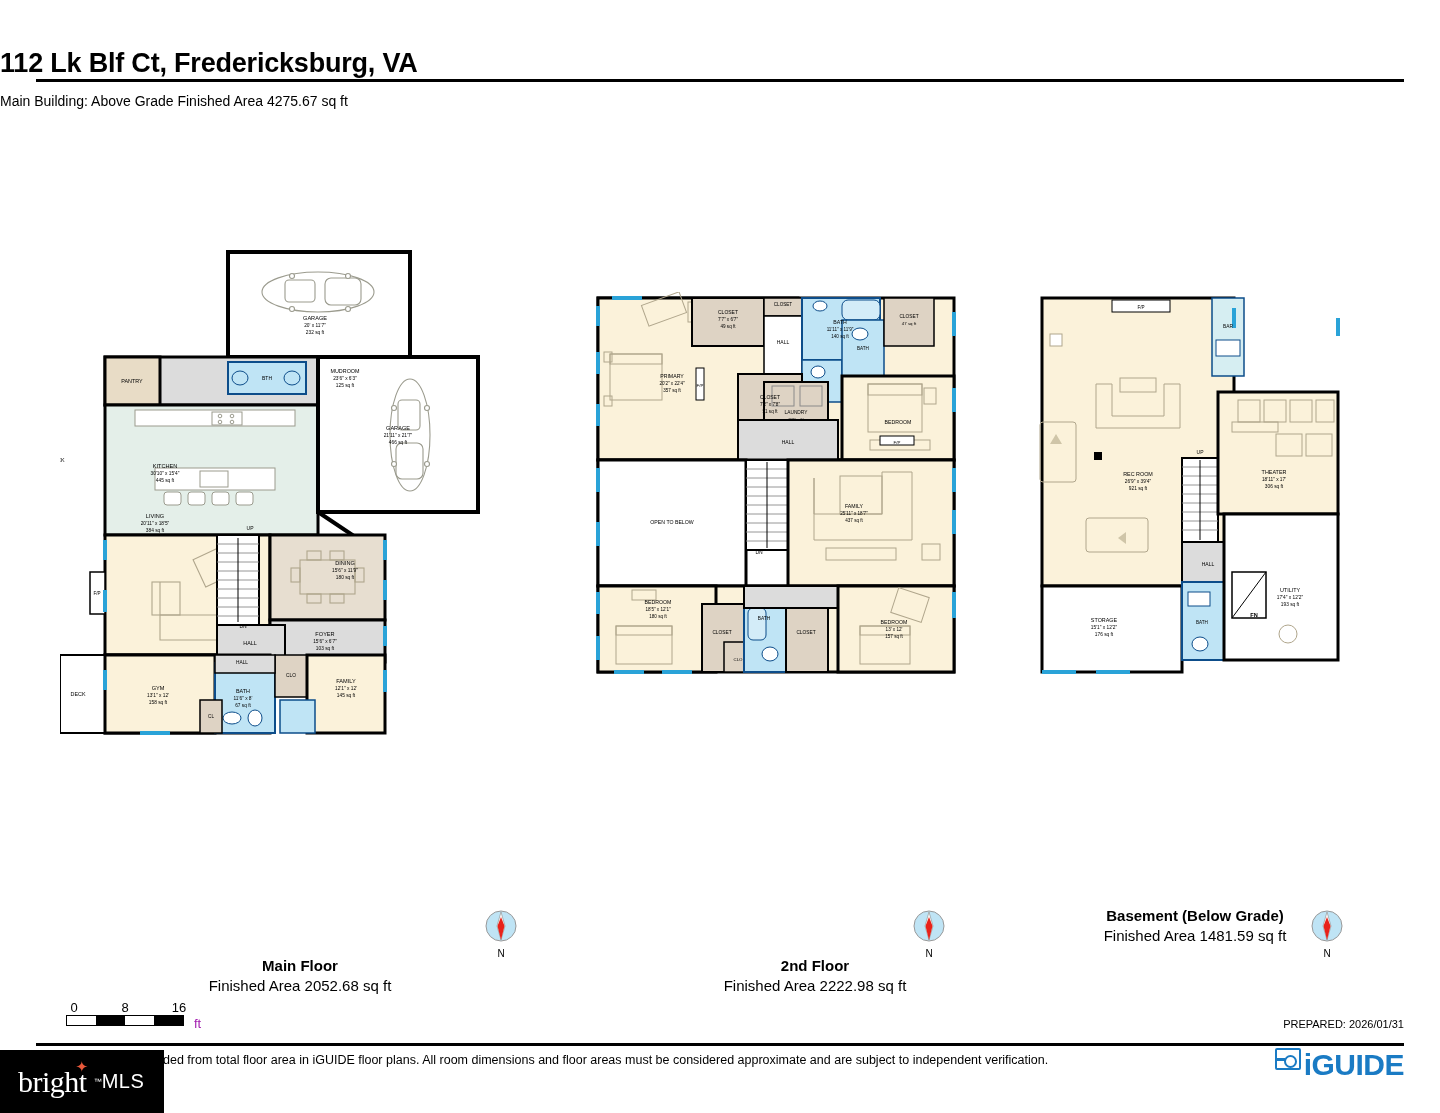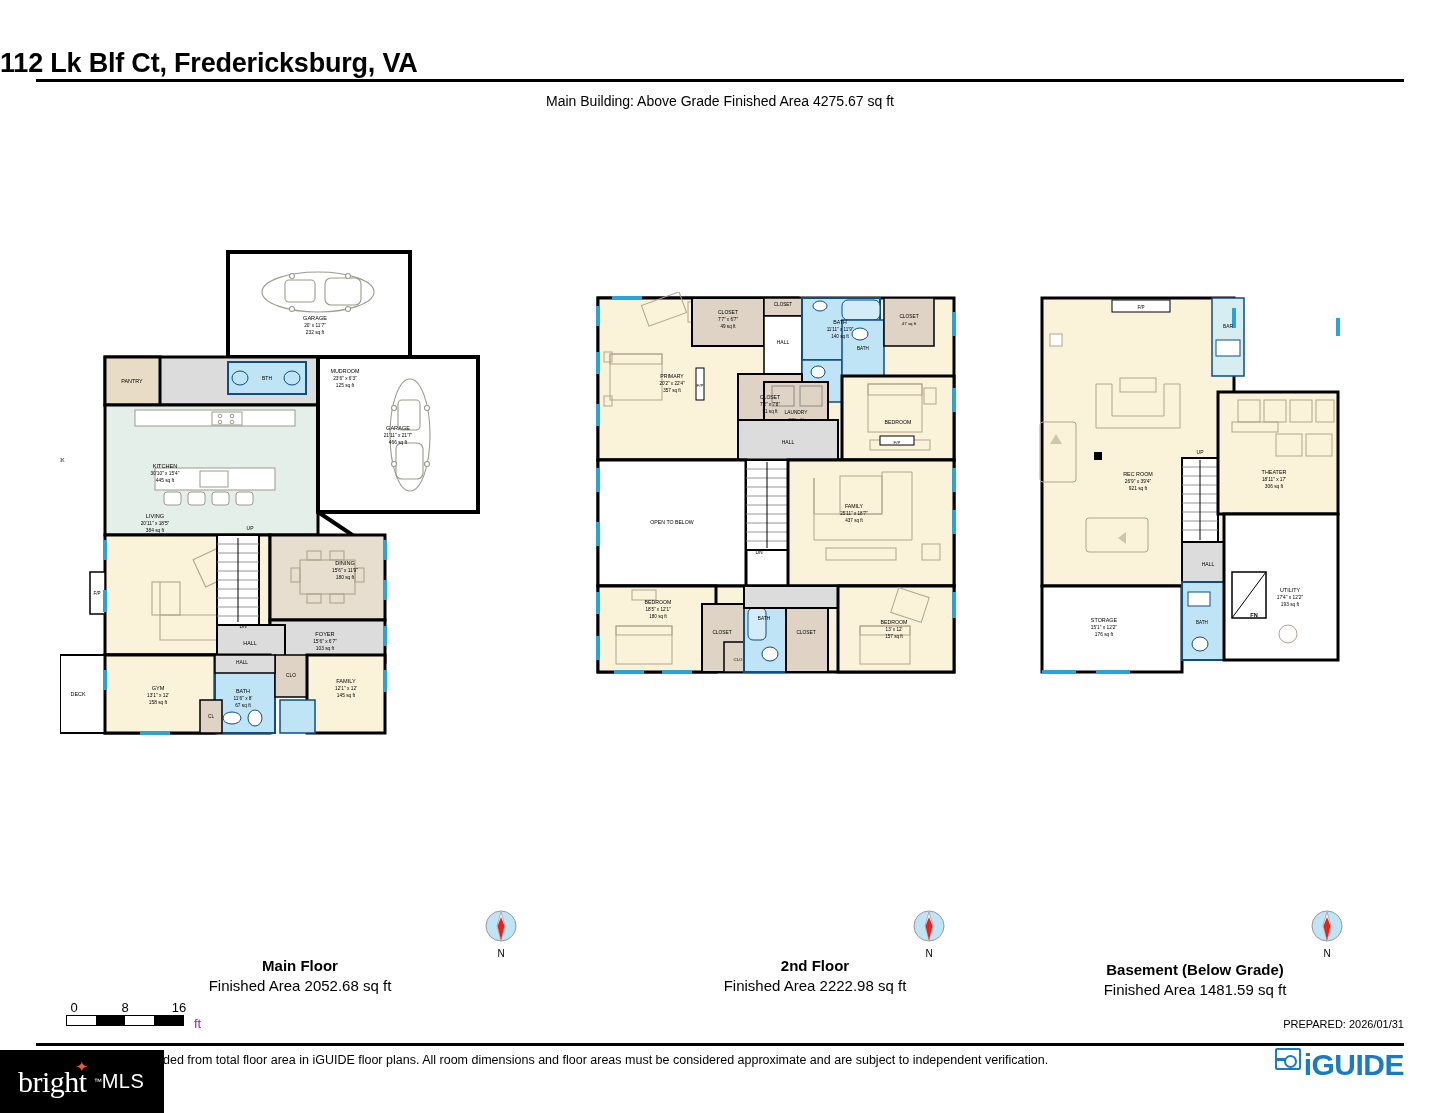--- a/index.html
+++ b/index.html
@@ -20,21 +20,21 @@
     position: absolute; left: 0; top: 48px; width: 1440px;
     font-size: 27px; font-weight: bold; color: #000;
     letter-spacing: -0.2px;
   }
   #title-rule {
     position: absolute; left: 36px; top: 79px; width: 1368px; height: 3px;
     background: #000;
   }
   #subtitle {
     position: absolute; left: 0; top: 93px; width: 1440px;
-    text-align: center; font-size: 14px; color: #000;
+    font-size: 14px; color: #000;
   }
 
   
   .plan { position: absolute; }
   .plan svg { display: block; }
 
   
   .floor-caption {
     position: absolute; text-align: center; font-size: 15px; color: #000;
     line-height: 1.35;
@@ -593,21 +593,21 @@
   </div>
 
   <div class="floor-caption" style="left:180px; top:956px; width:240px;">
     <span class="fc-name">Main Floor</span>
     <span class="fc-area">Finished Area 2052.68 sq ft</span>
   </div>
   <div class="floor-caption" style="left:695px; top:956px; width:240px;">
     <span class="fc-name">2nd Floor</span>
     <span class="fc-area">Finished Area 2222.98 sq ft</span>
   </div>
-  <div class="floor-caption" style="left:1070px; top:960px; width:250px;">
+  <div class="floor-caption" style="left:1070px; top:906px; width:250px;">
     <span class="fc-name">Basement (Below Grade)</span>
     <span class="fc-area">Finished Area 1481.59 sq ft</span>
   </div>
 
   <div class="compass" style="left:484px; top:909px;">
     <svg width="34" height="34" viewBox="0 0 34 34" xmlns="http://www.w3.org/2000/svg">
       <circle cx="17" cy="17" r="15" fill="#bfe4f5" stroke="#999" stroke-width="1"></circle>
       <polygon points="17,3 13,17 17,31 21,17" fill="#ffffff" stroke="#888" stroke-width="0.6"></polygon>
       <polygon points="17,8 13.5,17 17,31 20.5,17" fill="#e8221a"></polygon>
     </svg>

